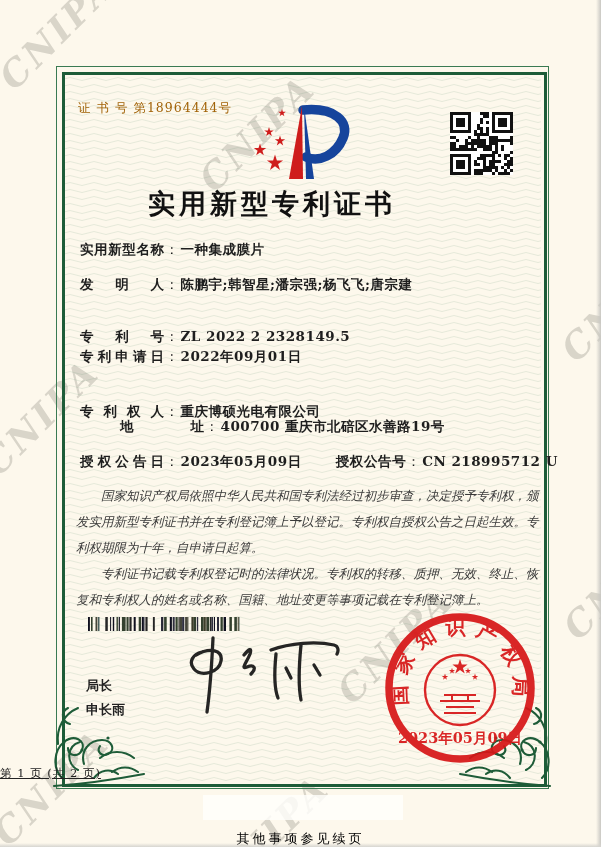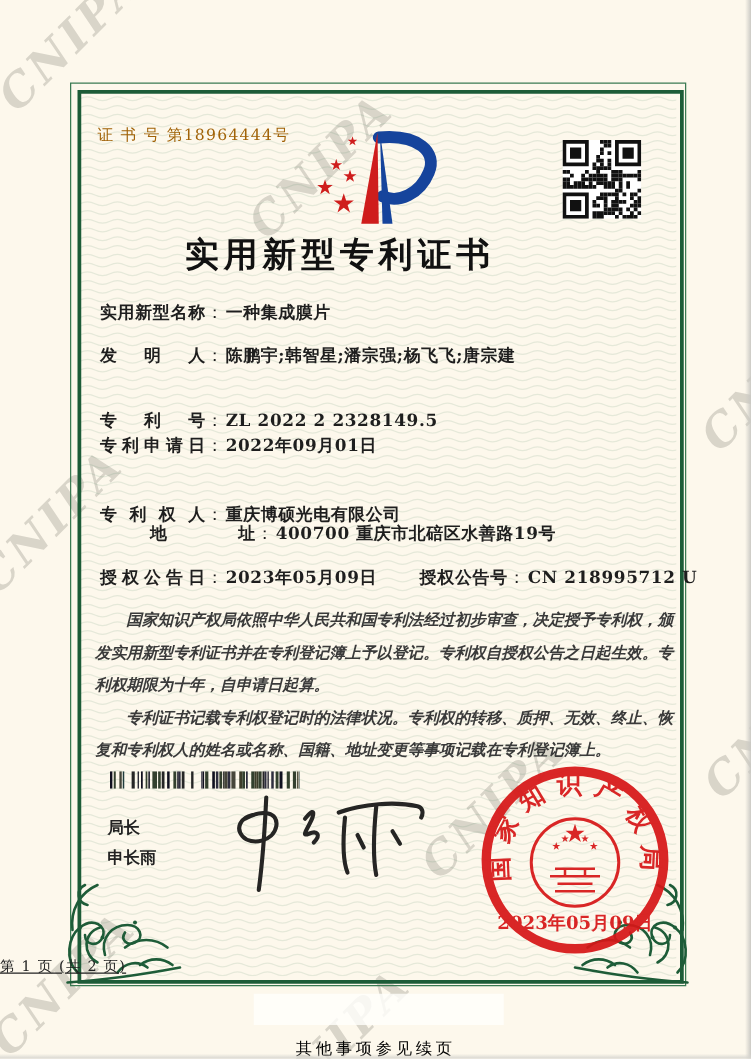--- a/index.html
+++ b/index.html
@@ -26,24 +26,24 @@
          letter-spacing:4px;color:#111;}
   
   .row{position:absolute;left:80px;font-size:13.5px;white-space:nowrap;color:#1e1e1e;}
   .flabel{display:inline-block;width:84px;text-align:justify;text-align-last:justify;vertical-align:bottom;font-weight:bold;}
   .colon{margin:0 2px 0 1px;}
   .fvalue{letter-spacing:.5px;font-weight:bold;}
   .pair2{margin-left:34px;}
   .pair2 .flabel{width:70px;}
   
   .paras{left:76px;top:483px;width:466px;font-size:12.5px;line-height:26px;color:#3a3a3a;
-         font-style:italic;font-weight:bold;}
+         font-style:italic;}
   .paras p{margin:0;text-indent:2em;}
   
-  .sig-label{left:86px;top:650px;font-size:13px;font-family:"Liberation Sans","DejaVu Sans",sans-serif;
+  .sig-label{left:86px;top:674px;font-size:13px;font-family:"Liberation Sans","DejaVu Sans",sans-serif;
              font-weight:bold;color:#222;line-height:24px;}
   
   .page-info{left:0;top:766px;width:527px;text-align:left;font-size:11.5px;color:#222;letter-spacing:1px;text-decoration:underline;}
   .note-band{left:203px;top:795px;width:200px;height:25px;background:rgba(255,255,252,.8);}
   .note{left:0;top:830px;width:601px;text-align:center;font-size:13px;letter-spacing:3px;color:#000000;}
   svg{display:block;}
 </style>
 </head>
 <body>
 

